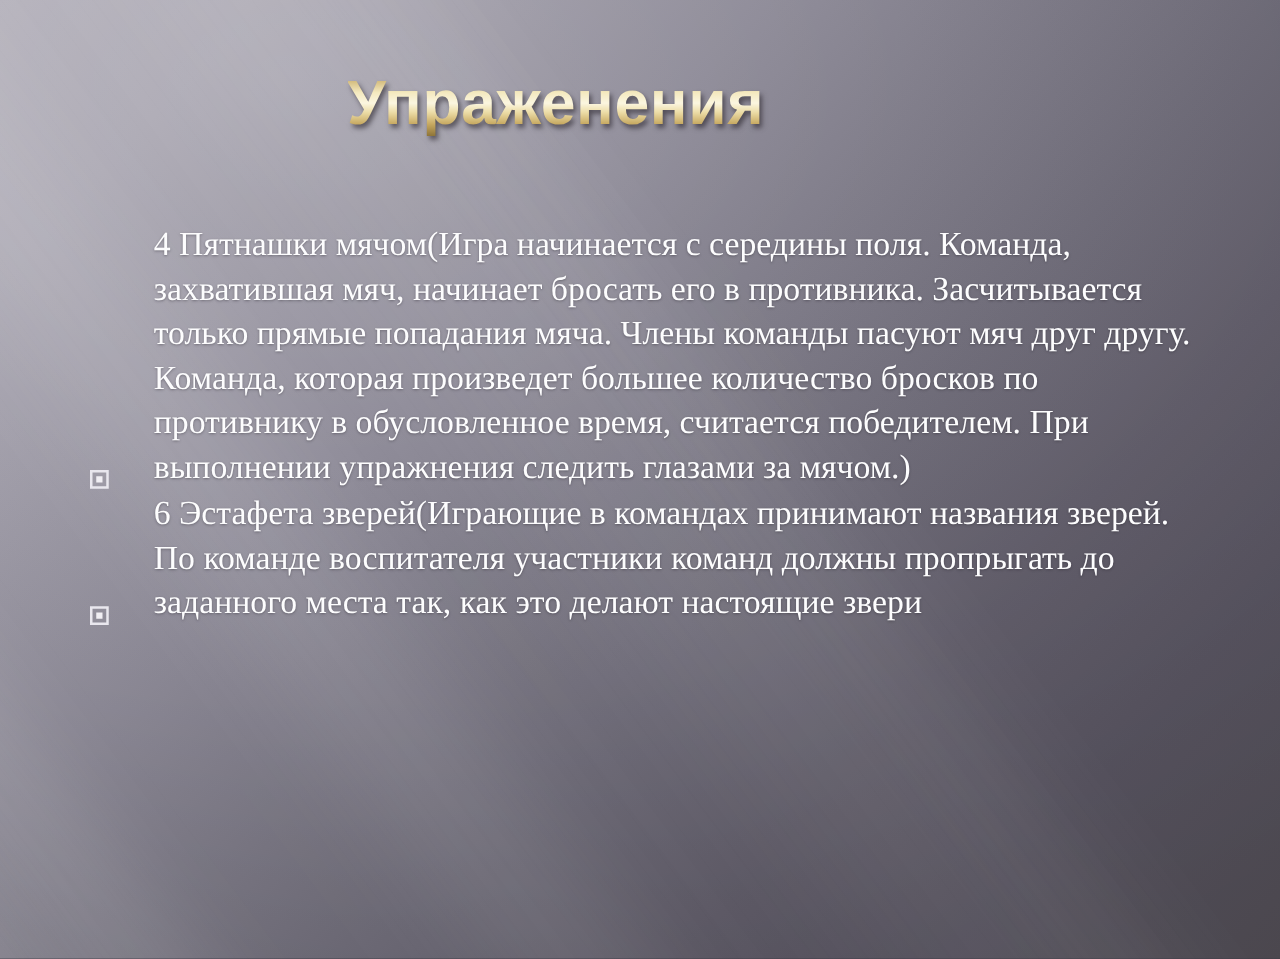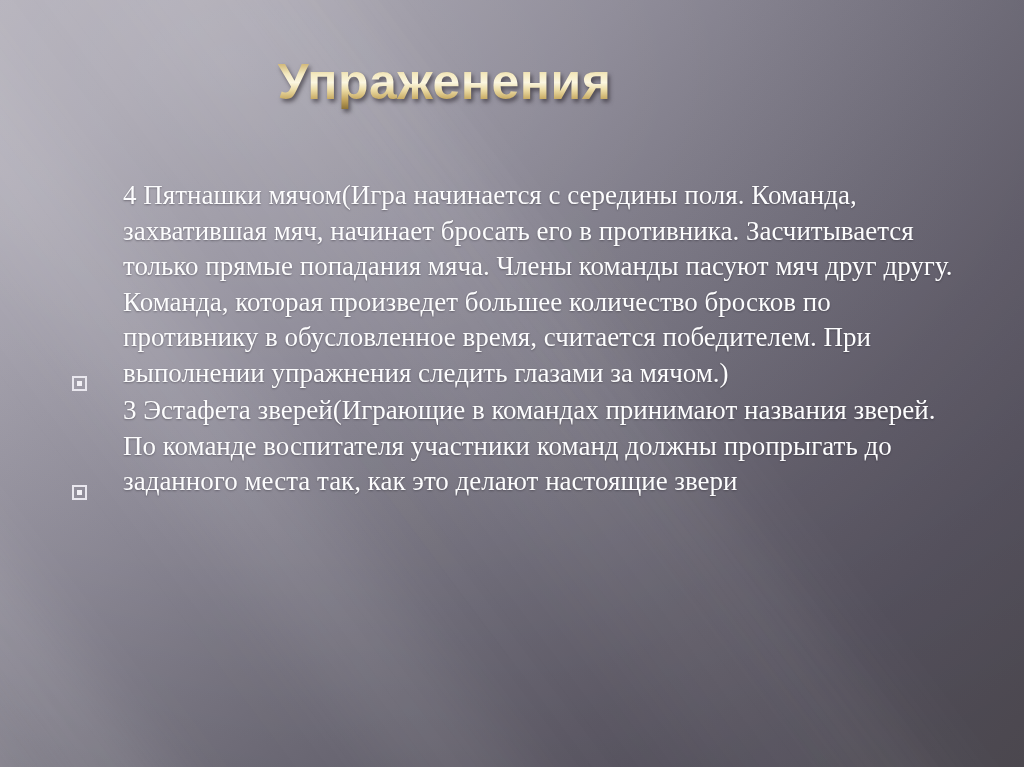--- a/index.html
+++ b/index.html
@@ -203,17 +203,17 @@
       <span class="bullet-marker">
           <i></i>
         </span>
       <span class="bullet-text">4 Пятнашки мячом(Игра начинается с середины поля. Команда, захватившая мяч, начинает бросать его в противника. Засчитывается только прямые попадания мяча. Члены команды пасуют мяч друг другу. Команда, которая произведет большее количество бросков по противнику в обусловленное время, считается победителем. При выполнении упражнения следить глазами за мячом.)</span>
     </div>
 
     <div class="bullet-row">
       <span class="bullet-marker">
           <i></i>
         </span>
-      <span class="bullet-text">3 Эстафета зверей(Играющие в командах принимают названия зверей. По команде воспитателя участники команд должны пропрыгать до заданного места так, как это делают настоящие звери</span>
+      <span class="bullet-text">6 Эстафета зверей(Играющие в командах принимают названия зверей. По команде воспитателя участники команд должны пропрыгать до заданного места так, как это делают настоящие звери</span>
     </div>
 
   </div>
 </div>
 
 </body></html>

